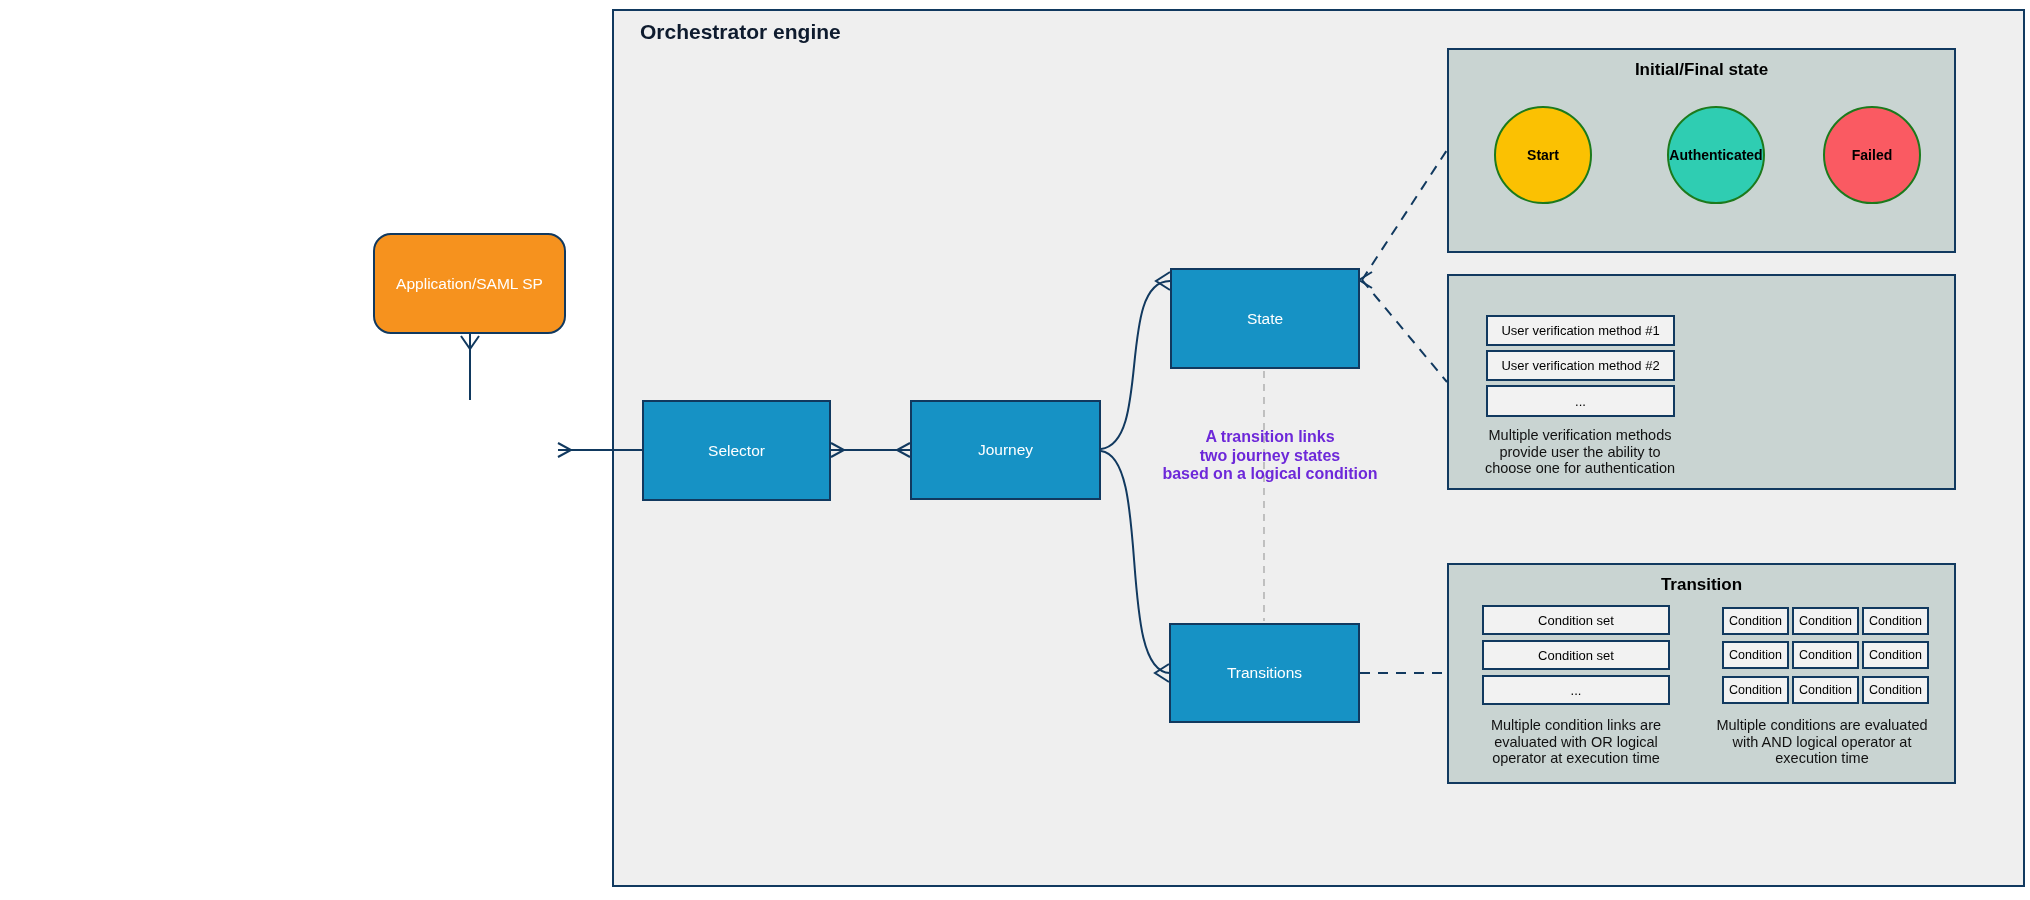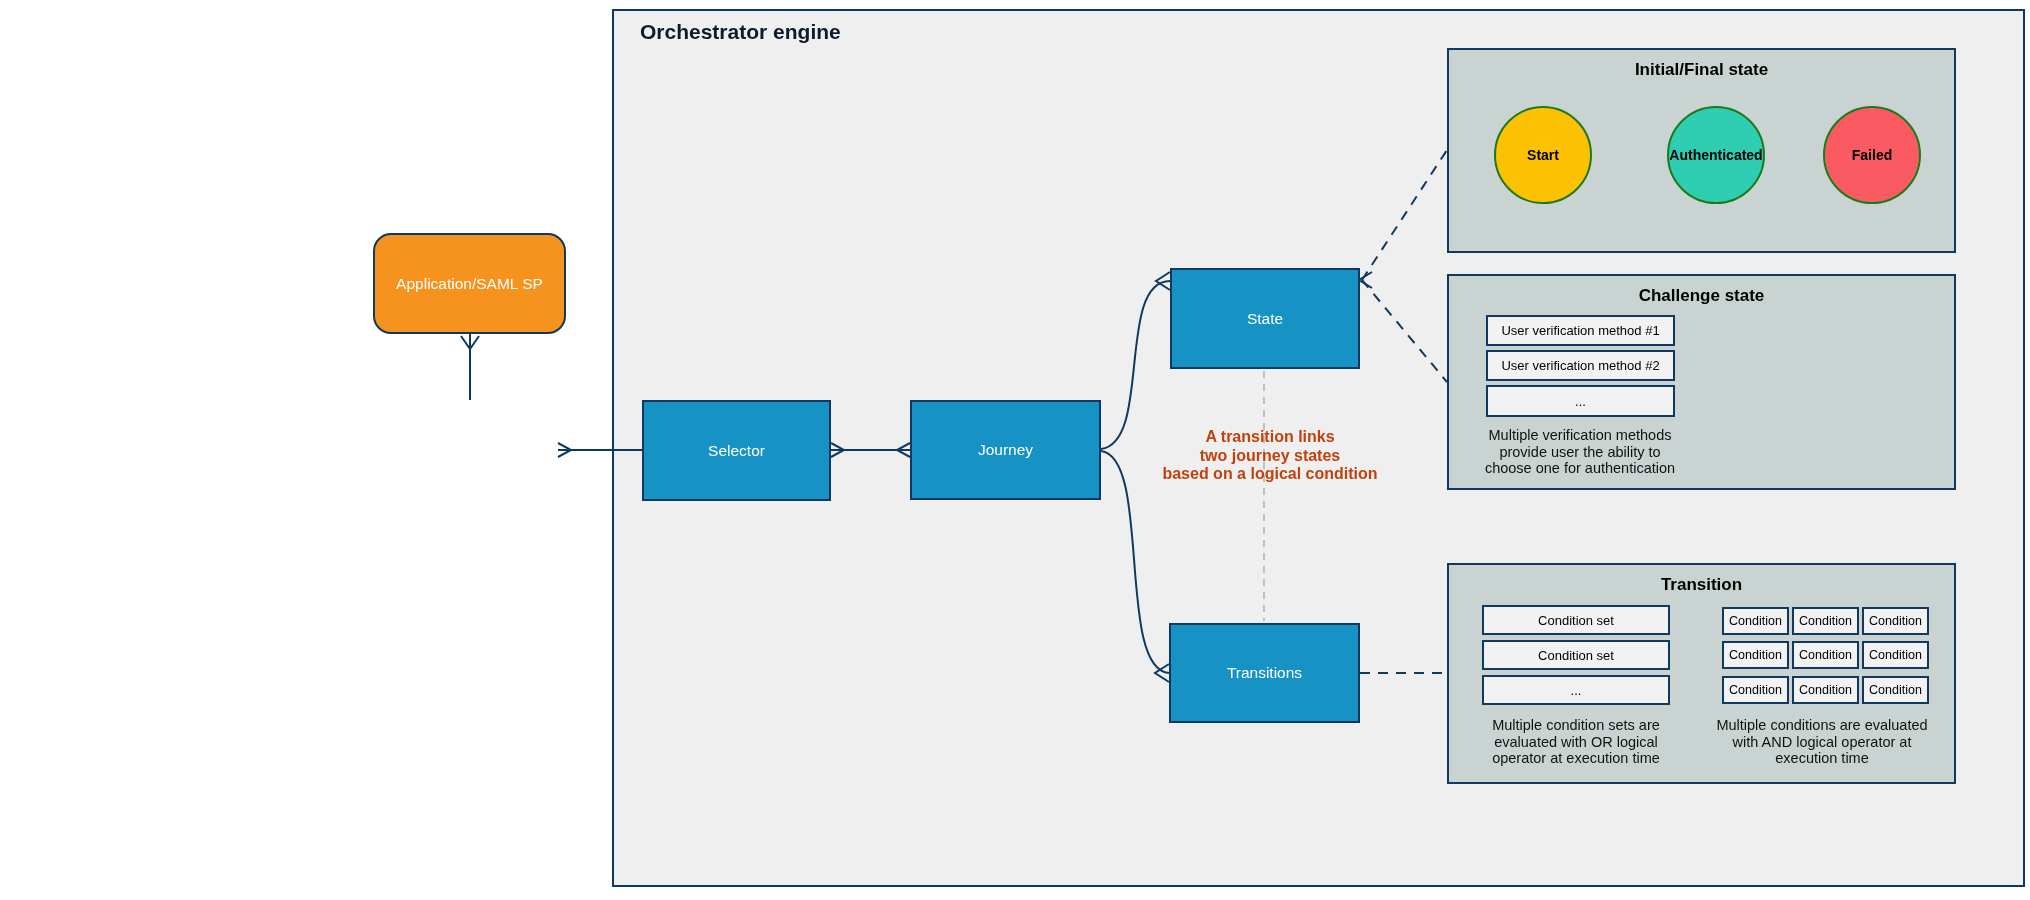--- a/index.html
+++ b/index.html
@@ -25,21 +25,21 @@
   .edge.gray{stroke:var(--gray-dash,#b4b4b4);stroke-width:1.6;stroke-dasharray:7 6;}
   .chev{stroke:var(--outline-navy,#11395f);stroke-width:2;fill:none;}
 
   .node{position:absolute;border:2px solid var(--outline-navy,#11395f);
     display:flex;align-items:center;justify-content:center;text-align:center;
     color:var(--node-text,#fff);font-size:15.5px;}
   .node.orange{background:var(--node-orange,#f6921e);}
   .node.blue{background:var(--node-blue,#1692c5);}
 
   .annotation{position:absolute;left:1100px;top:428px;width:340px;text-align:center;
-    font-weight:bold;font-size:16px;line-height:18.5px;color:#c2410c;}
+    font-weight:bold;font-size:16px;line-height:18.5px;color:#6d28d9;}
 
   .panel{position:absolute;left:1447px;width:509px;background:var(--panel-bg,#c9d4d2);
     border:2px solid var(--outline-navy,#11395f);}
   .panel-title{position:absolute;left:0;width:100%;text-align:center;top:10px;
     font-weight:bold;font-size:17px;color:#000;}
   .circle{position:absolute;width:98px;height:98px;border-radius:50%;
     border:2.5px solid var(--circle-border-green,#1c7a1c);display:flex;align-items:center;
     justify-content:center;font-weight:bold;font-size:14px;color:#000;text-align:right;}
   .circle.start{background:var(--start-yellow,#fbc102);}
   .circle.auth{background:var(--authenticated-teal,#2fcdb2);}
@@ -113,21 +113,20 @@
     </div>
     <div class="circle auth" style="left:218px;top:56px;">
       <span>Authenticated</span>
     </div>
     <div class="circle failed" style="left:374px;top:56px;">
       <span>Failed</span>
     </div>
   </div>
 
   <div class="panel" style="top:274px;height:216px;">
-    <div class="panel-title">Challenge state</div>
     <div class="inner-box" style="left:37px;top:39px;width:189px;height:31px;">
       <span>User verification method #1</span>
     </div>
     <div class="inner-box" style="left:37px;top:74px;width:189px;height:31px;">
       <span>User verification method #2</span>
     </div>
     <div class="inner-box" style="left:37px;top:109px;width:189px;height:32px;">
       <span>...</span>
     </div>
     <div class="caption" style="left:1px;top:151px;width:260px;text-align:center;">
@@ -143,21 +142,21 @@
     <div class="inner-box" style="left:33px;top:40px;width:188px;height:30px;">
       <span>Condition set</span>
     </div>
     <div class="inner-box" style="left:33px;top:75px;width:188px;height:30px;">
       <span>Condition set</span>
     </div>
     <div class="inner-box" style="left:33px;top:110px;width:188px;height:30px;">
       <span>...</span>
     </div>
     <div class="caption" style="left:0px;top:152px;width:254px;">
-      <span style="display:block">Multiple condition sets are</span>
+      <span style="display:block">Multiple condition links are</span>
       <span style="display:block">evaluated with OR logical</span>
       <span style="display:block">operator at execution time</span>
     </div>
 
     <div class="inner-box" style="left:273px;top:42px;width:67px;height:28px;font-size:12.5px;">
         <span>Condition</span>
       </div>
     <div class="inner-box" style="left:343px;top:42px;width:67px;height:28px;font-size:12.5px;">
         <span>Condition</span>
       </div>

